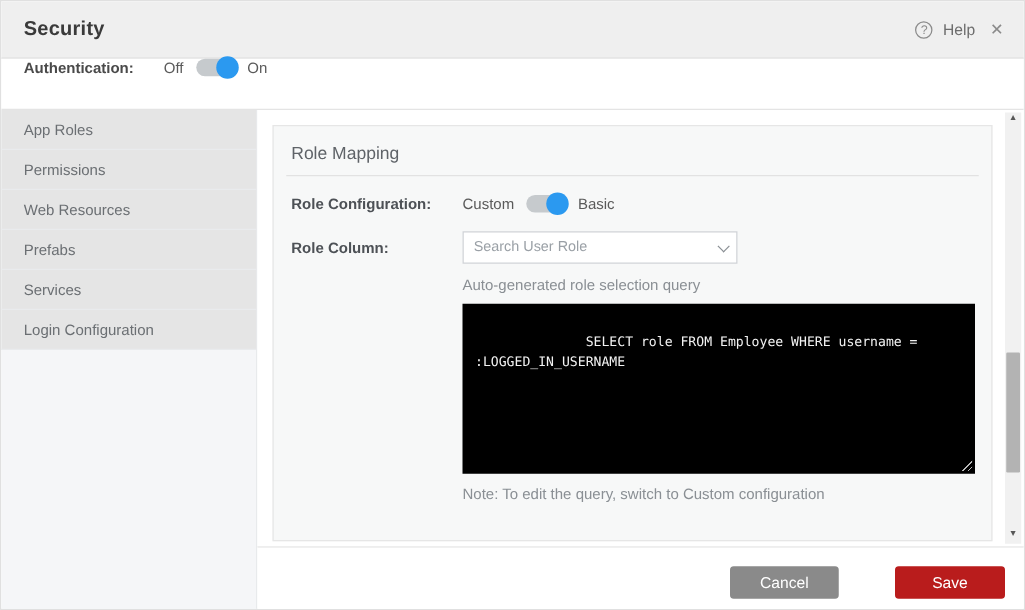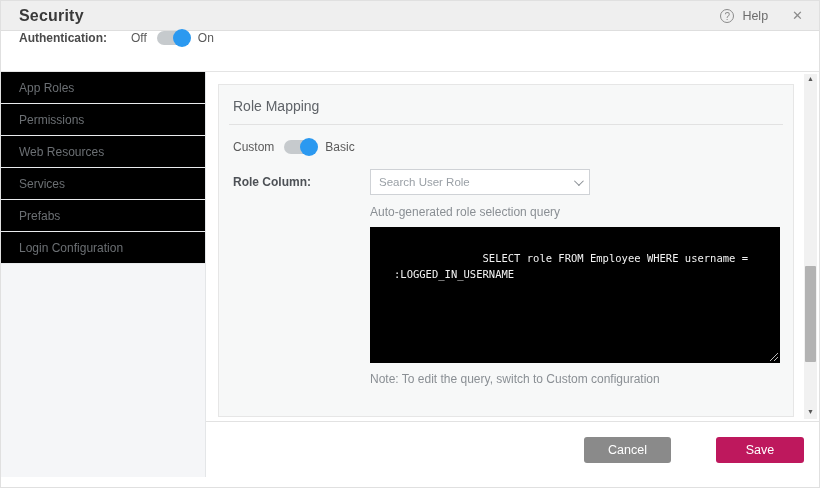--- a/index.html
+++ b/index.html
@@ -4,30 +4,30 @@
 <style>
   * { margin:0; padding:0; box-sizing:border-box; }
   html,body { background:#ffffff; }
   body { font-family:"Liberation Sans", sans-serif; }
   .window{
     position:relative; width:820px; height:488px; background:#ffffff;
     overflow:hidden; border:1px solid #e0e0e0;
   }
   
   .header{
-    height:30px; background:#efefef; border-bottom:1px solid #dedede;
+    height:46px; background:#efefef; border-bottom:1px solid #dedede;
     display:flex; align-items:center; padding:0 12px 0 18px;
   }
   .header-title{ font-size:16px; color:#3a3a3a; font-weight:700; letter-spacing:.2px; }
   .header-right{ margin-left:auto; display:flex; align-items:center; gap:8px; }
   .help-icon{
     width:14px; height:14px; border:1px solid #8b8b8b; border-radius:50%;
     color:#8b8b8b; font-size:10px; line-height:13px; text-align:center; display:inline-block;
   }
-  .help-label{ font-size:12.5px; color:#6d6d6d; margin-right:12px; }
+  .help-label{ font-size:12.5px; color:#6d6d6d; }
   .close-icon{ font-size:13px; color:#8b8b8b; cursor:pointer; padding:2px 4px; }
   
   .auth-bar{
     height:41px; background:#ffffff; border-bottom:1px solid #e4e4e4;
     display:flex; align-items:flex-start; padding-left:18px; font-size:12px; color:#4a4a4a;
   }
   .auth-label{ font-weight:700; margin-right:24px; }
   .toggle-side-label{ color:#5a5a5a; }
   .toggle{
     width:31px; height:14px; border-radius:7px; background:#c6cacd;
@@ -38,21 +38,21 @@
     background:#2b99f0; top:-2px; right:-3px;
   }
   
   .body{ display:flex; height:405px; }
   .sidebar{
     width:205px; flex:0 0 205px; background:#f5f6f8; border-right:1px solid #e4e6e8;
   }
   .side-item{
     height:32px; display:flex; align-items:center; padding-left:18px;
     font-size:12px; color:#6b6f73; border-bottom:1px solid #e9ebed;
-    position:relative; cursor:pointer; background:#000000;
+    position:relative; cursor:pointer; background:#e5e5e5;
   }
   .side-item.active{ background:#ffffff; color:#46494c; }
   .side-item.active::before{
     content:""; position:absolute; left:0; top:0; bottom:0; width:4px; background:#2b99f0;
   }
   .right-col{ flex:1; display:flex; flex-direction:column; position:relative; background:#ffffff; }
   .main{ height:349px; position:relative; background:#ffffff; }
   
   .panel{
     position:absolute; left:12px; top:12px; width:576px; height:333px;
@@ -74,21 +74,21 @@
   .select-box input::placeholder{ color:#9aa0a6; opacity:1; }
   .chevron{
     width:7px; height:7px; border-right:1.5px solid #8a8f94; border-bottom:1.5px solid #8a8f94;
     transform:rotate(45deg) translateY(-2px); flex:0 0 auto;
   }
   .query-block{ margin:10px 0 0 151px; width:470px; }
   .query-label{ font-size:12px; color:#8a8f94; }
   .query-box{
     margin-top:8px; width:410px; height:136px; background:#000000; color:#f2f2f2;
     font-family:"DejaVu Sans Mono", monospace; font-size:10.5px; line-height:1.5;
-    padding:8px 24px; white-space:pre-wrap; position:relative; overflow:hidden;
+    padding:8px 10px; white-space:pre-wrap; position:relative; overflow:hidden;
   }
   .resize-handle{
     position:absolute; right:2px; bottom:2px; width:10px; height:10px;
     background:repeating-linear-gradient(135deg, transparent 0 2px, #b9b9b9 2px 3px);
     clip-path:polygon(100% 0, 100% 100%, 0 100%);
   }
   .query-note{ margin-top:9px; font-size:12px; color:#8a8f94; }
   
   .scrollbar{
     position:absolute; right:2px; top:2px; width:13px; height:345px;
@@ -104,21 +104,21 @@
   .footer{
     flex:1; background:#ffffff; border-top:1px solid #e2e2e2;
     display:flex; justify-content:flex-end; align-items:flex-start;
     padding:15px 15px 0 0; gap:10px;
   }
   .btn{
     height:26px; border:none; border-radius:3px; color:#ffffff; font-size:12.5px;
     font-family:"Liberation Sans", sans-serif; cursor:pointer;margin-left:35px;
   }
   .btn-cancel{ width:87px; background:#8a8a8a; }
-  .btn-save{ width:88px; background:#be185d; }
+  .btn-save{ width:88px; background:#b91c1c; }
 </style>
 </head>
 <body>
 
 <div class="window">
 
   <div class="header">
     <div class="header-title">Security</div>
     <div class="header-right">
       <span class="help-icon">?</span>
@@ -142,38 +142,39 @@
       <div class="side-item">
           <span>App Roles</span>
         </div>
       <div class="side-item">
           <span>Permissions</span>
         </div>
       <div class="side-item">
           <span>Web Resources</span>
         </div>
       <div class="side-item">
+          <span>Prefabs</span>
+        </div>
+      <div class="side-item">
           <span>Services</span>
-        </div>
-      <div class="side-item">
-          <span>Prefabs</span>
         </div>
       <div class="side-item">
           <span>Login Configuration</span>
         </div>
     </div>
 
     <div class="right-col">
       <div class="main">
 
         <div class="panel">
           <div class="panel-title">Role Mapping</div>
           <div class="panel-divider"></div>
 
           <div class="form-row">
+            <span class="form-label">Role Configuration:</span>
             <div class="toggle-group">
               <span>Custom</span>
               <span class="toggle">
                   <span class="knob"></span>
                 </span>
               <span>Basic</span>
             </div>
           </div>
 
           <div class="form-row">

